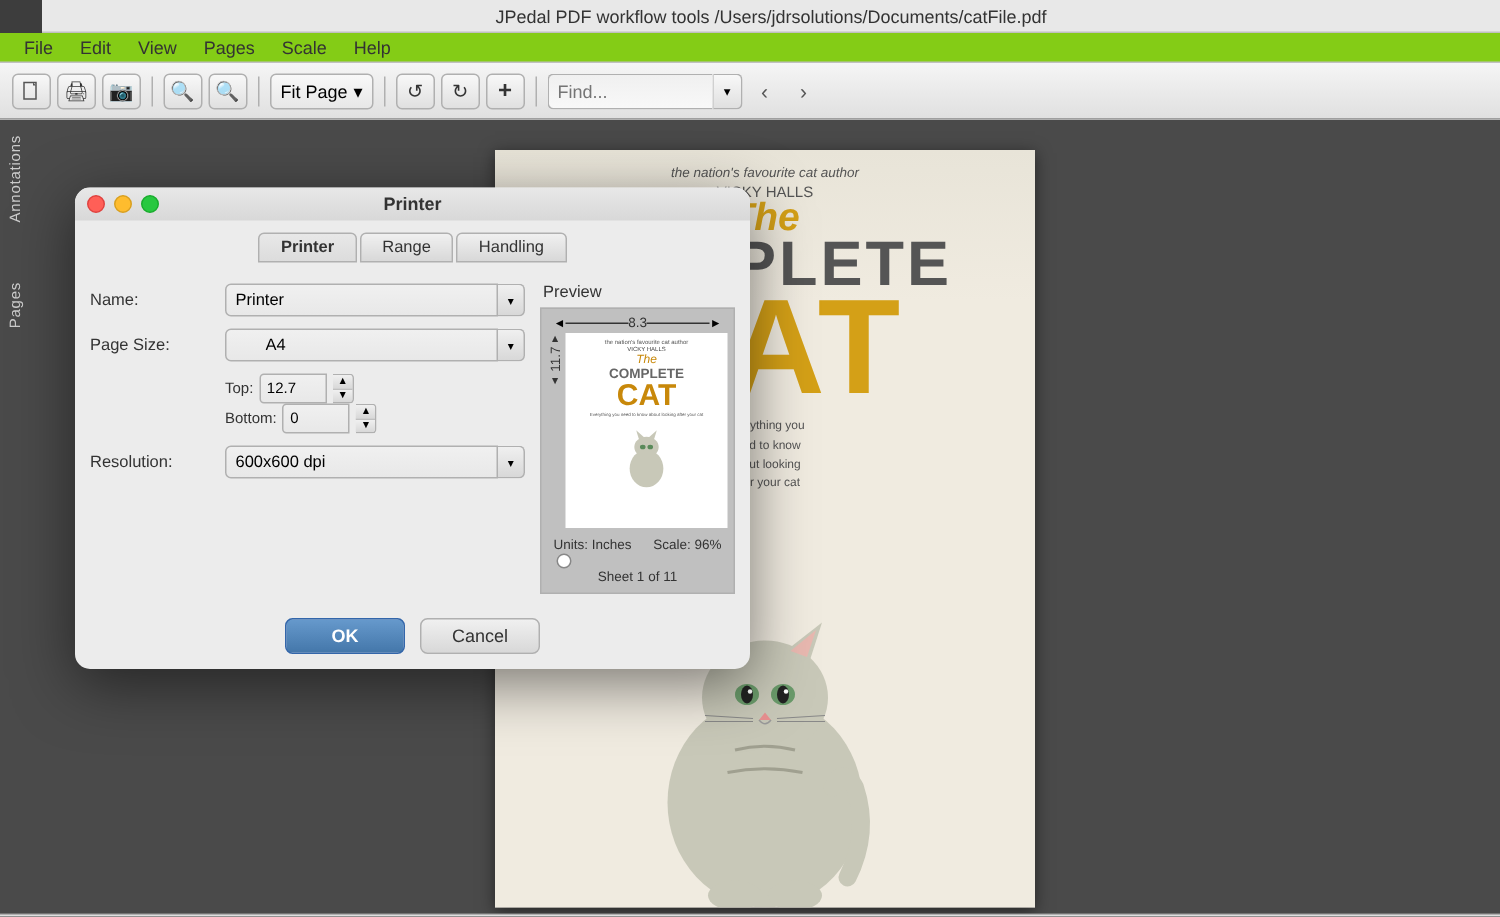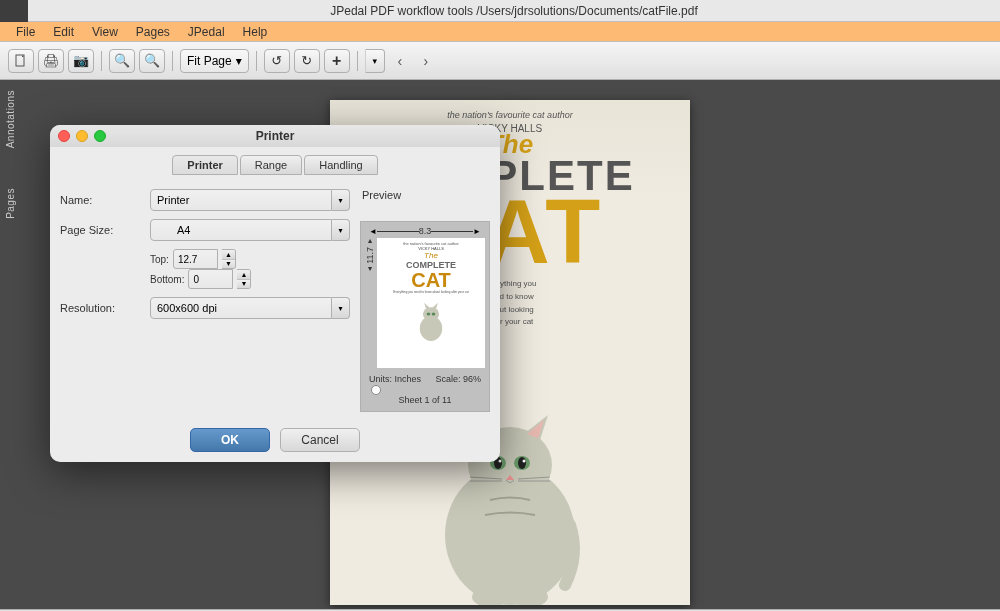--- a/index.html
+++ b/index.html
@@ -429,21 +429,21 @@
     .spinner-down { border-bottom: none; }
 
     
     #dialog-preview {
       width: 130px;
     }
 
     .preview-label {
       font-size: 11px;
       color: #333;
-      margin-bottom: 20px;
+      margin-bottom: 4px;
       padding-left: 2px;
     }
 
     .preview-container {
       background: #c0c0c0;
       padding: 4px;
       border: 1px solid #b0b0b0;
       position: relative;
     }
 
@@ -602,21 +602,21 @@
     .dialog-btn.primary {
       background: linear-gradient(to bottom, #6699cc, #4477aa);
       border-color: #3366aa;
       color: white;
       font-weight: 600;
     }
 
     
     #menubar {
       height: 20px;
-      background: #fdba74;
+      background: #84cc16;
       border-bottom: 1px solid #c0c0c0;
       display: flex;
       align-items: center;
       padding: 0 8px;
       gap: 2px;
     }
 
     .menu-item {
       padding: 2px 8px;
       font-size: 12px;
@@ -640,21 +640,21 @@
 
 <div id="title-bar">
   <span>JPedal PDF workflow tools /Users/jdrsolutions/Documents/catFile.pdf</span>
 </div>
 
 <div id="menubar">
   <span class="menu-item">File</span>
   <span class="menu-item">Edit</span>
   <span class="menu-item">View</span>
   <span class="menu-item">Pages</span>
-  <span class="menu-item">JPedal</span>
+  <span class="menu-item">Scale</span>
   <span class="menu-item">Help</span>
 </div>
 
 <div id="toolbar">
   <div class="toolbar-btn">
     <svg width="14" height="14" viewBox="0 0 14 14">
         <rect x="2" y="1" width="8" height="11" fill="none" stroke="#555" stroke-width="1"></rect>
         <path d="M8 1 L10 3 L8 3 Z" fill="#555"></path>
       </svg>
   </div>
@@ -667,20 +667,21 @@
   <div class="toolbar-select">
     <span>Fit Page</span>
     <span>▾</span>
   </div>
   <div class="toolbar-separator"></div>
   <div class="toolbar-btn">↺</div>
   <div class="toolbar-btn">↻</div>
   <div class="toolbar-btn" style="font-size:16px;font-weight:bold;">+</div>
   <div class="toolbar-separator"></div>
   <div class="toolbar-search">
+    <input type="text" style="width: 110px;" placeholder="Find...">
     <div class="toolbar-search-arrow">▾</div>
   </div>
   <div class="toolbar-nav-btn">‹</div>
   <div class="toolbar-nav-btn">›</div>
 </div>
 
 <div id="main-area">
 
   <div id="left-tabs">
     <div class="side-tab">Annotations</div>

